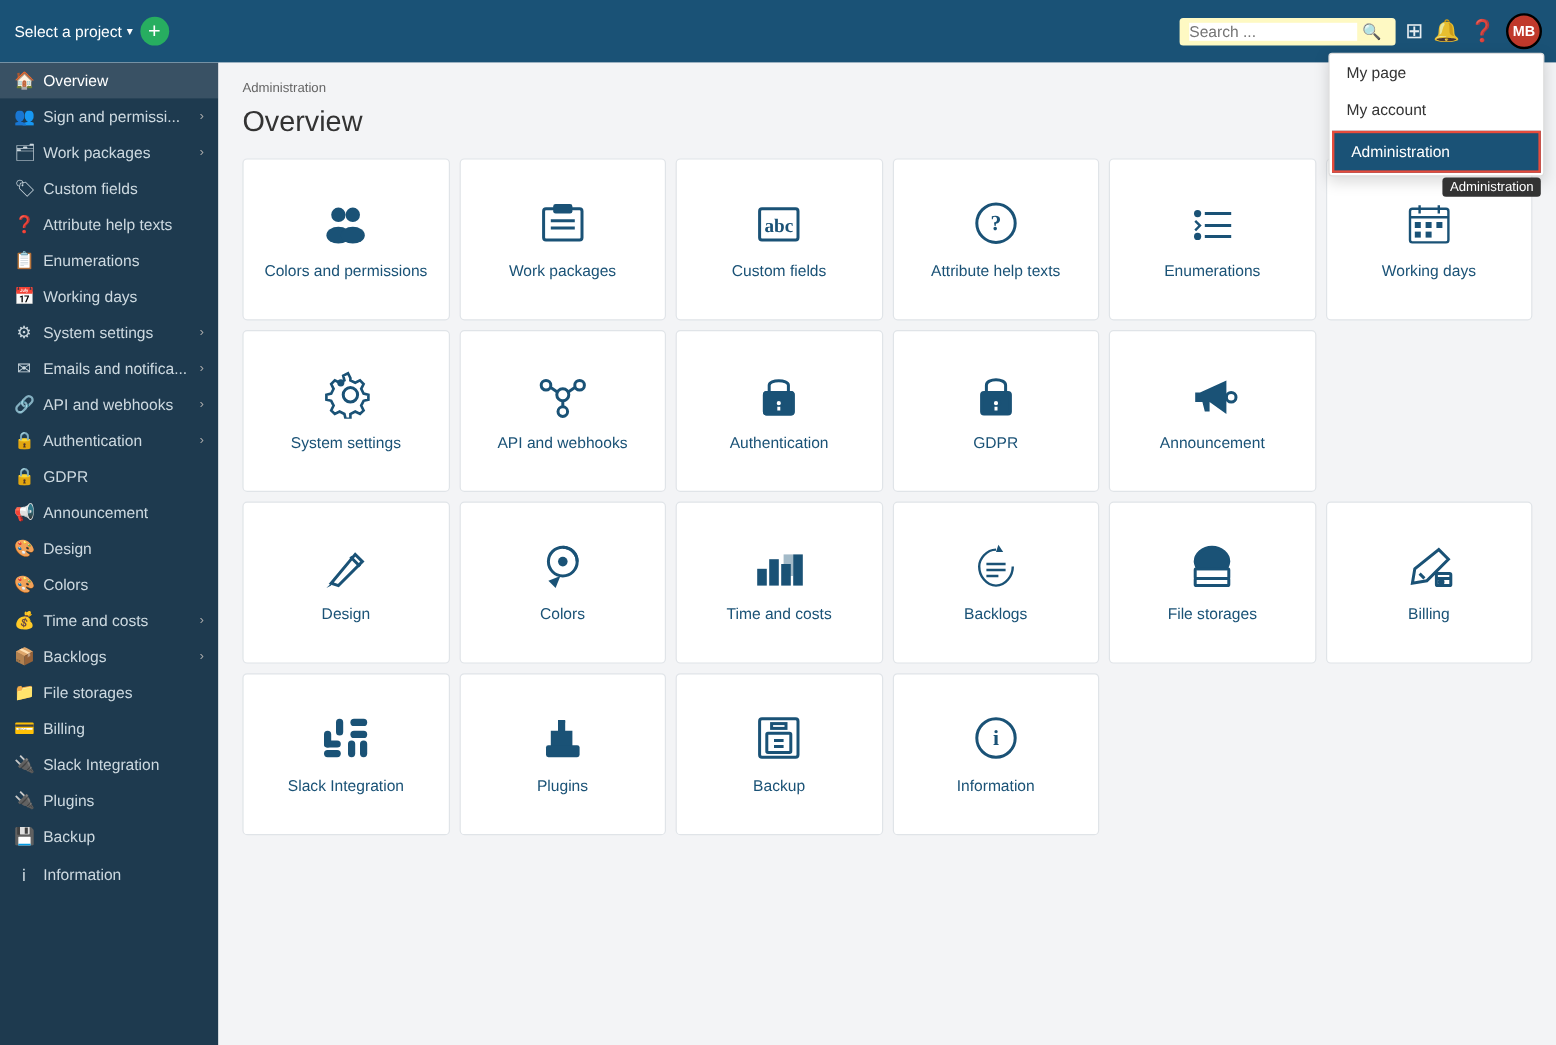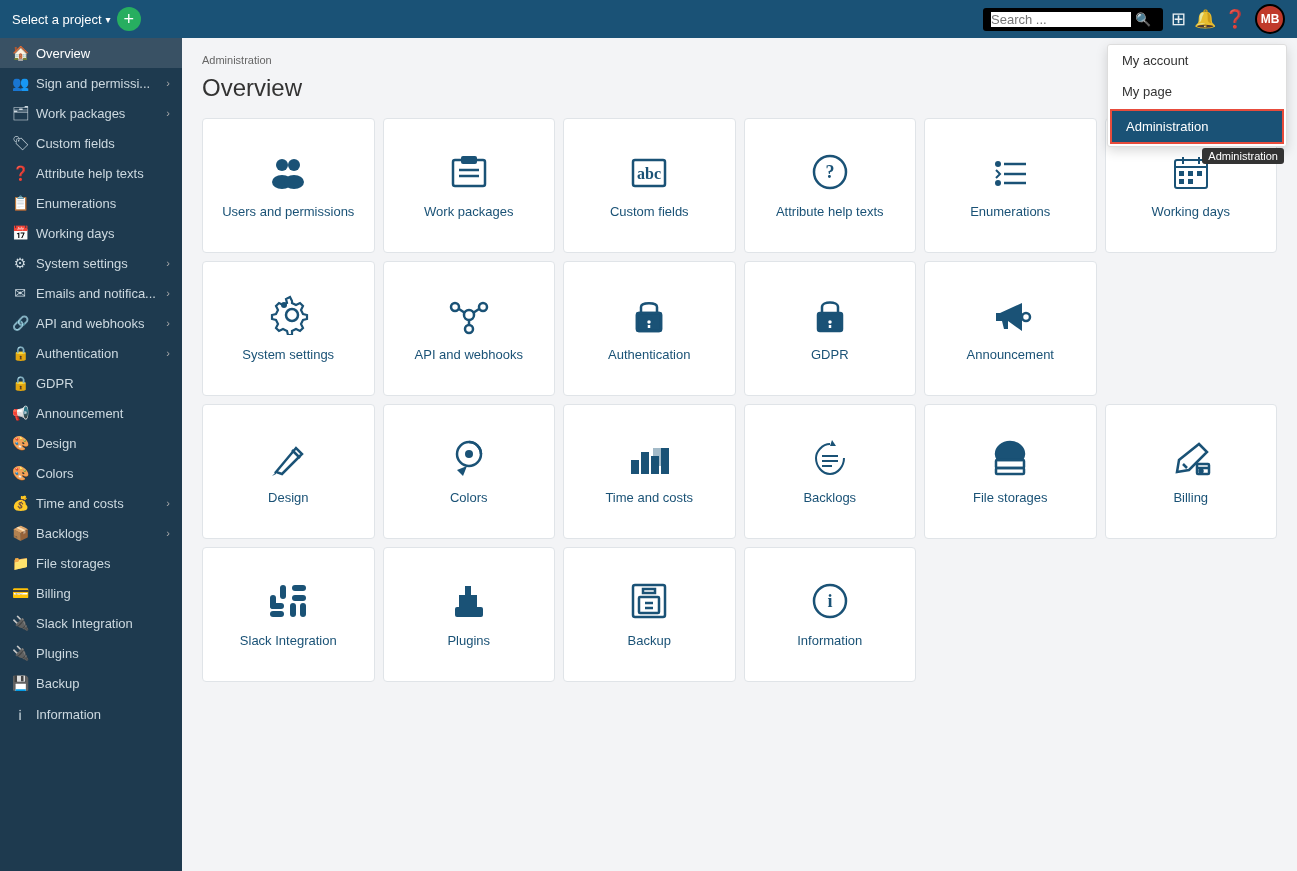--- a/index.html
+++ b/index.html
@@ -1,21 +1,21 @@
 <!DOCTYPE html>
 <html><head>
   <meta charset="utf-8">
   <style>
     * { box-sizing: border-box; margin: 0; padding: 0; }
     body { font-family: -apple-system, BlinkMacSystemFont, 'Segoe UI', Arial, sans-serif; background: #f3f4f6; display: flex; flex-direction: column; height: 871px; overflow: hidden; }
 
     
     .topnav {
       background: #1a5276;
-      height: 38px;
+      height: 52px;
       display: flex;
       align-items: center;
       padding: 0 12px;
       gap: 20px;
       flex-shrink: 0;
       z-index: 100;
     }
     .topnav-left { display: flex; align-items: center; gap: 6px; flex: 1; }
     .project-select {
       color: #fff;
@@ -35,21 +35,21 @@
       font-size: 18px;
       cursor: pointer;
       display: flex; align-items: center; justify-content: center;
       line-height: 1;
     }
     .topnav-center { display: flex; align-items: center; gap: 6px; flex: 1; justify-content: center; }
     .logo-icon { color: #fff; font-size: 20px; }
     .logo-text { color: #fff; font-size: 18px; font-weight: 400; }
     .topnav-right { display: flex; align-items: center; gap: 8px; flex: 1; justify-content: flex-end; }
     .search-box {
-      background: #000000;
+      background: #fef9c3;
       border: none;
       border-radius: 3px;
       padding: 4px 8px;
       font-size: 13px;
       width: 180px;
       display: flex;
       align-items: flex-end;
       gap: 4px;
     }
     .search-box input {
@@ -325,21 +325,21 @@
     <div class="admin-grid" style="margin-bottom:8px;">
       <div class="admin-card">
         <div class="card-icon">
           <svg width="44" height="40" viewBox="0 0 44 40" fill="#1a5276">
             <circle cx="16" cy="13" r="6"></circle>
             <circle cx="28" cy="13" r="6"></circle>
             <ellipse cx="16" cy="30" rx="10" ry="7"></ellipse>
             <ellipse cx="28" cy="30" rx="10" ry="7"></ellipse>
           </svg>
         </div>
-        <span class="card-label">Users and permissions</span>
+        <span class="card-label">Colors and permissions</span>
       </div>
       <div class="admin-card">
         <div class="card-icon">
           <svg width="44" height="40" viewBox="0 0 44 40" fill="none" stroke="#1a5276" stroke-width="2.5">
             <rect x="6" y="8" width="32" height="26" rx="2"></rect>
             <rect x="14" y="4" width="16" height="8" rx="2" fill="#1a5276" stroke="none"></rect>
             <line x1="12" y1="18" x2="32" y2="18"></line>
             <line x1="12" y1="24" x2="32" y2="24"></line>
           </svg>
         </div>
@@ -570,21 +570,21 @@
             <circle cx="22" cy="20" r="16"></circle>
             <text x="22" y="26" font-family="serif" font-size="18" font-weight="bold" fill="#1a5276" stroke="none" text-anchor="middle">i</text>
           </svg>
         </div>
         <span class="card-label">Information</span>
       </div>
     </div>
   </main>
 
   <div class="dropdown-menu" style="position:fixed; top:44px; right:10px;">
+    <div class="dropdown-item">My page</div>
     <div class="dropdown-item">My account</div>
-    <div class="dropdown-item">My page</div>
     <div class="dropdown-item active-dropdown" style="position:relative;">
       Administration
       <span class="dropdown-tooltip">Administration</span>
     </div>
   </div>
 
 </div>
 
 </body></html>

